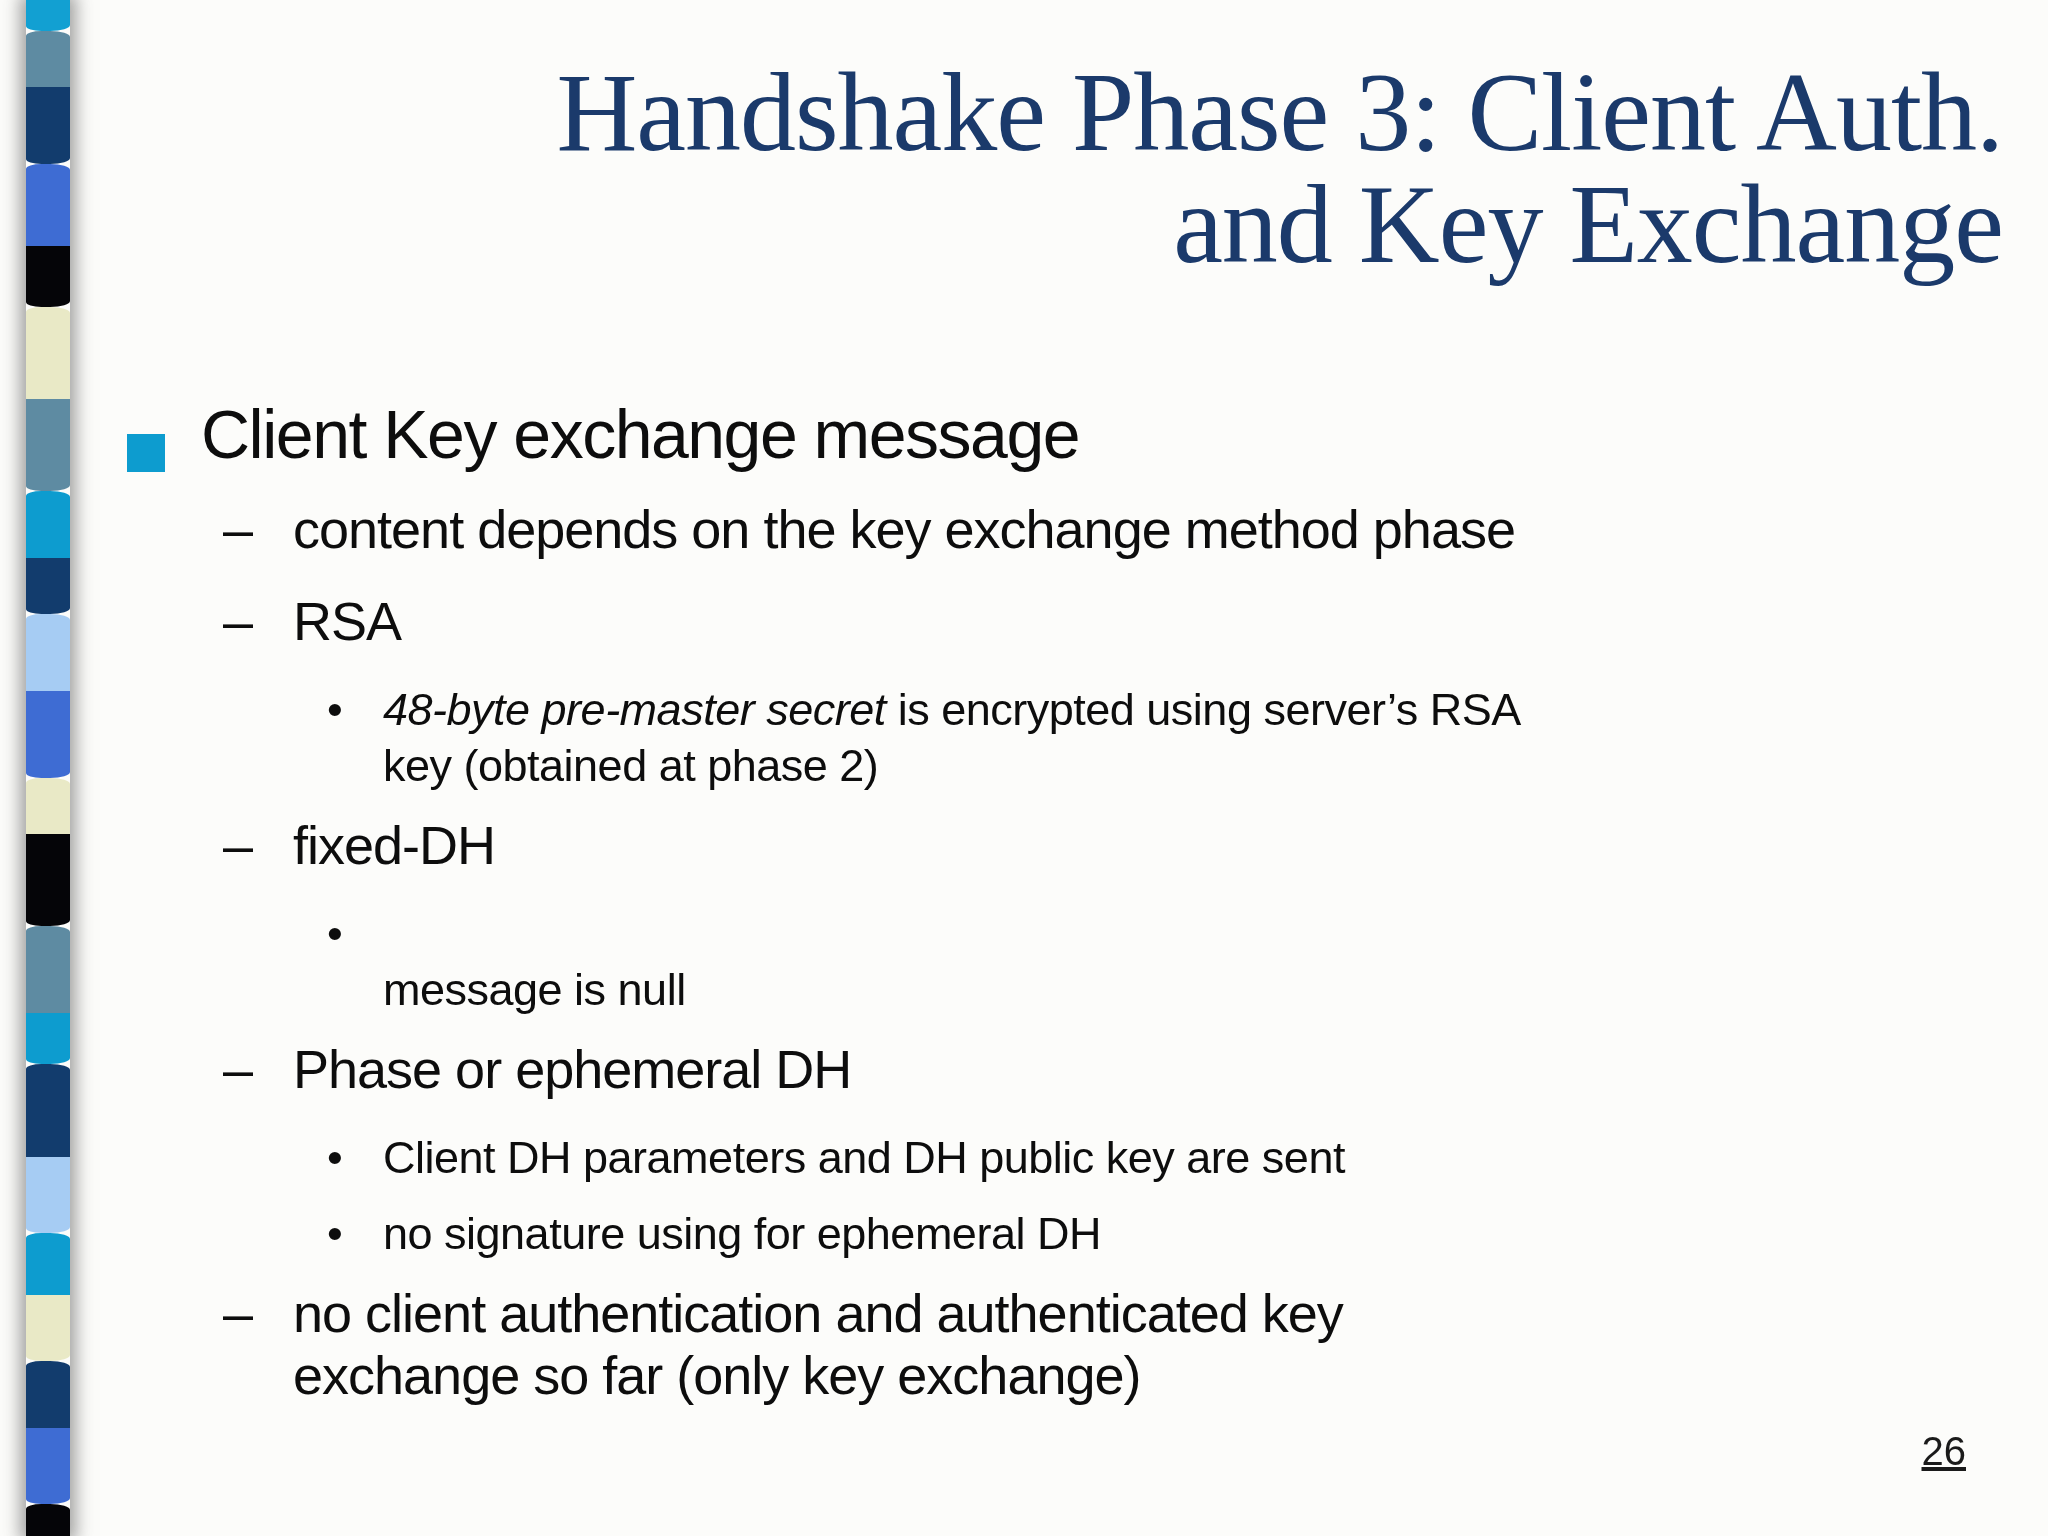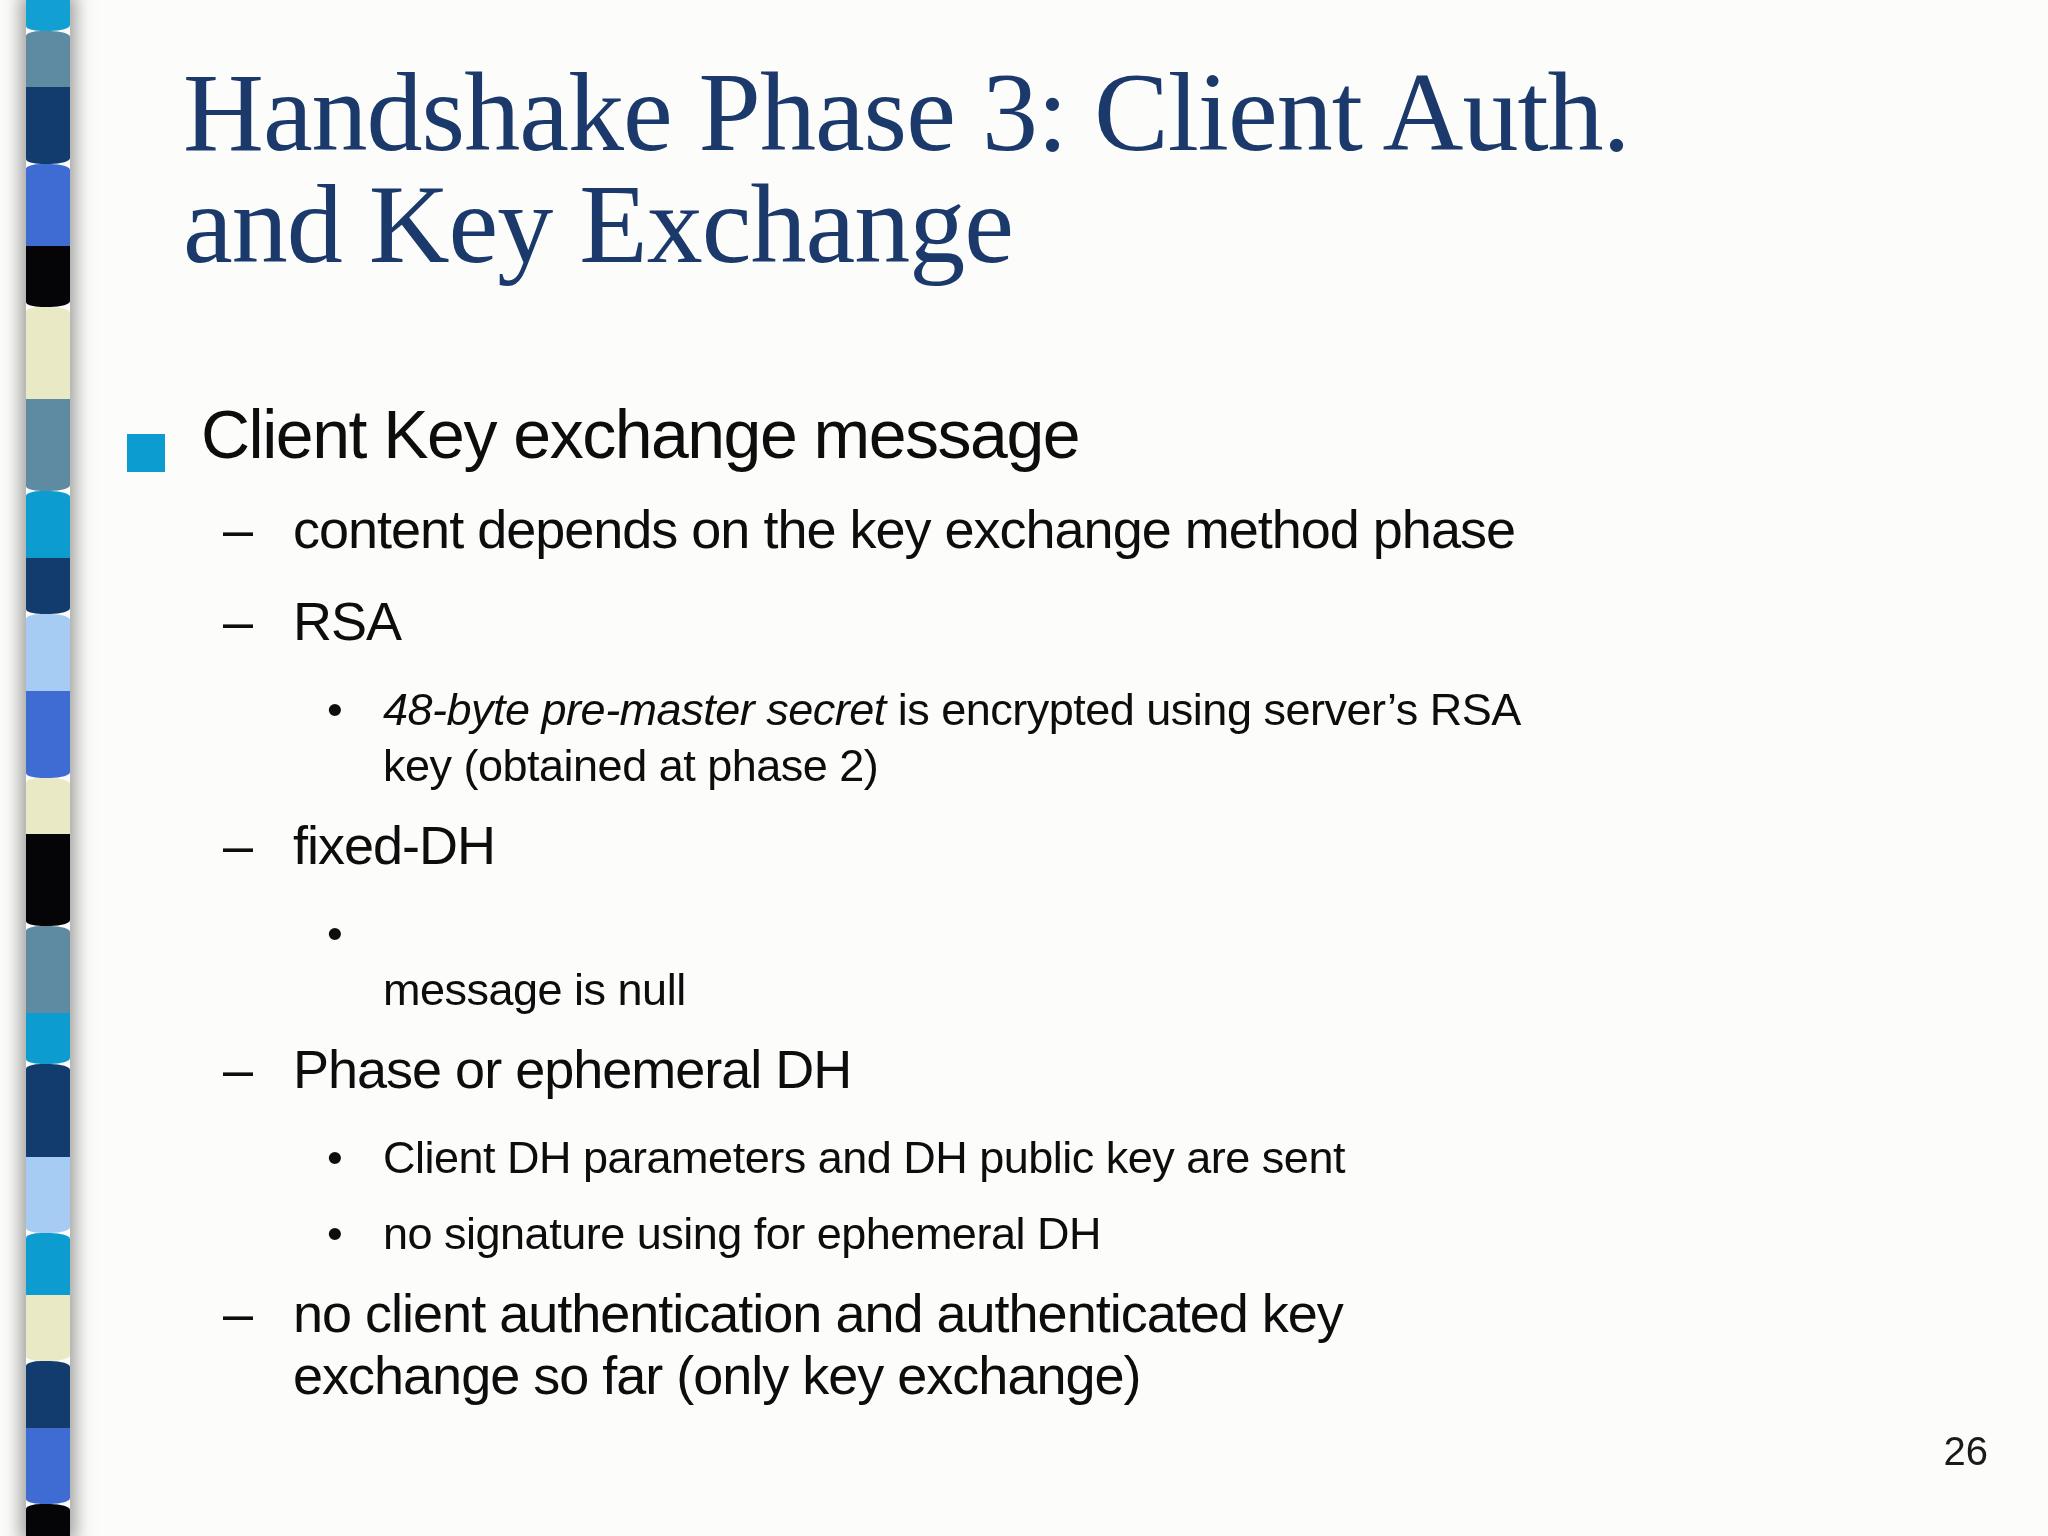--- a/index.html
+++ b/index.html
@@ -33,20 +33,21 @@
     left: 183px;
     top: 56px;
     margin: 0;
     font-family: "Liberation Serif", "DejaVu Serif", serif;
     font-weight: normal;
     font-size: 112px;
     line-height: 112px;
     letter-spacing: -1px;
     color: var(--title, #1b3a6b);
     width: 1820px;
+    text-align: right;
   }
 
   
   .content {
     position: absolute;
     left: 127px;
     top: 396px;
     width: 1880px;
   }
   .l1 {
@@ -83,24 +84,25 @@
     padding-left: 200px;
     margin: 0 0 20px 0;
   }
   .l3 .marker { flex: 0 0 56px; }
   .marker { display: inline-block; }
   .txt { flex: 1 1 auto; }
   .it { font-style: italic; }
 
   .pagenum {
     position: absolute;
-    right: 60px;
+    right: 82px;
     bottom: 62px;
     font-size: 40px;
     color: #1a1a1a;
+    text-decoration: underline;
   }
 </style>
 </head>
 <body>
 
 <div class="slide" style="--title: #1b3a6b; --body: #0d0d0d; --bullet-square: #0d9ccf; --background: #fcfcfa;">
 
   <div class="stripe" id="stripe">
       <div style="background: rgb(18, 160, 210); height: 31px;"></div>
       <div style="background: rgb(94, 139, 162); height: 56px;"></div>

